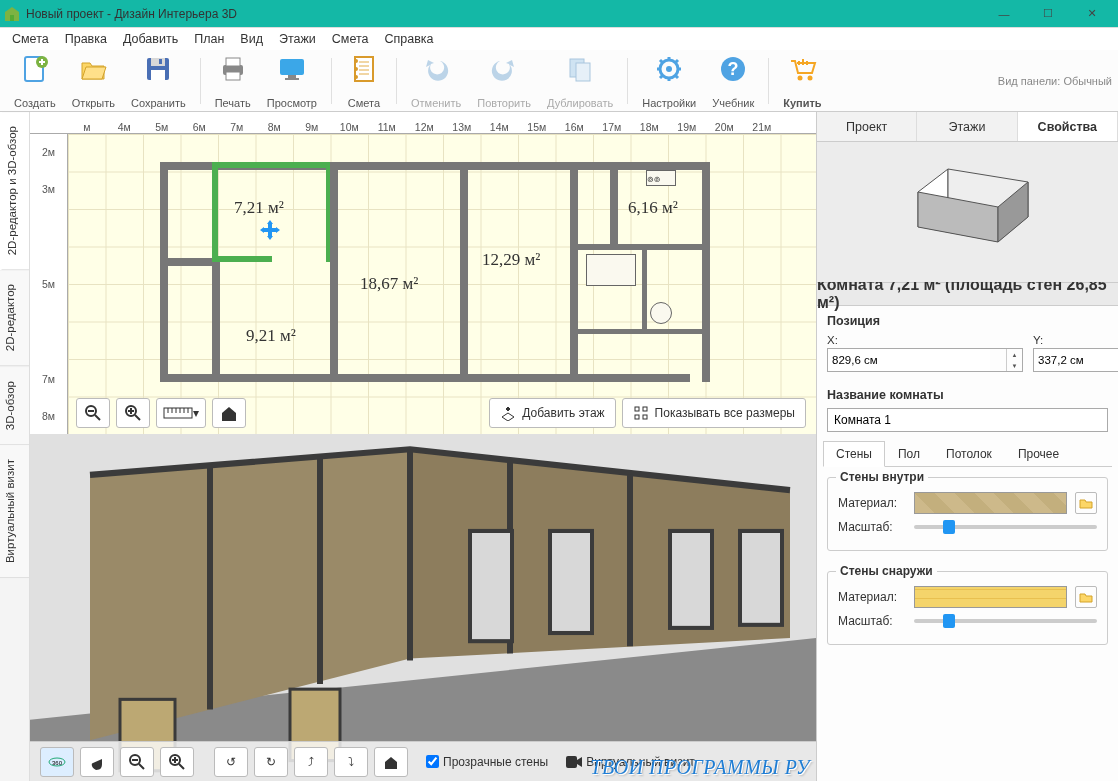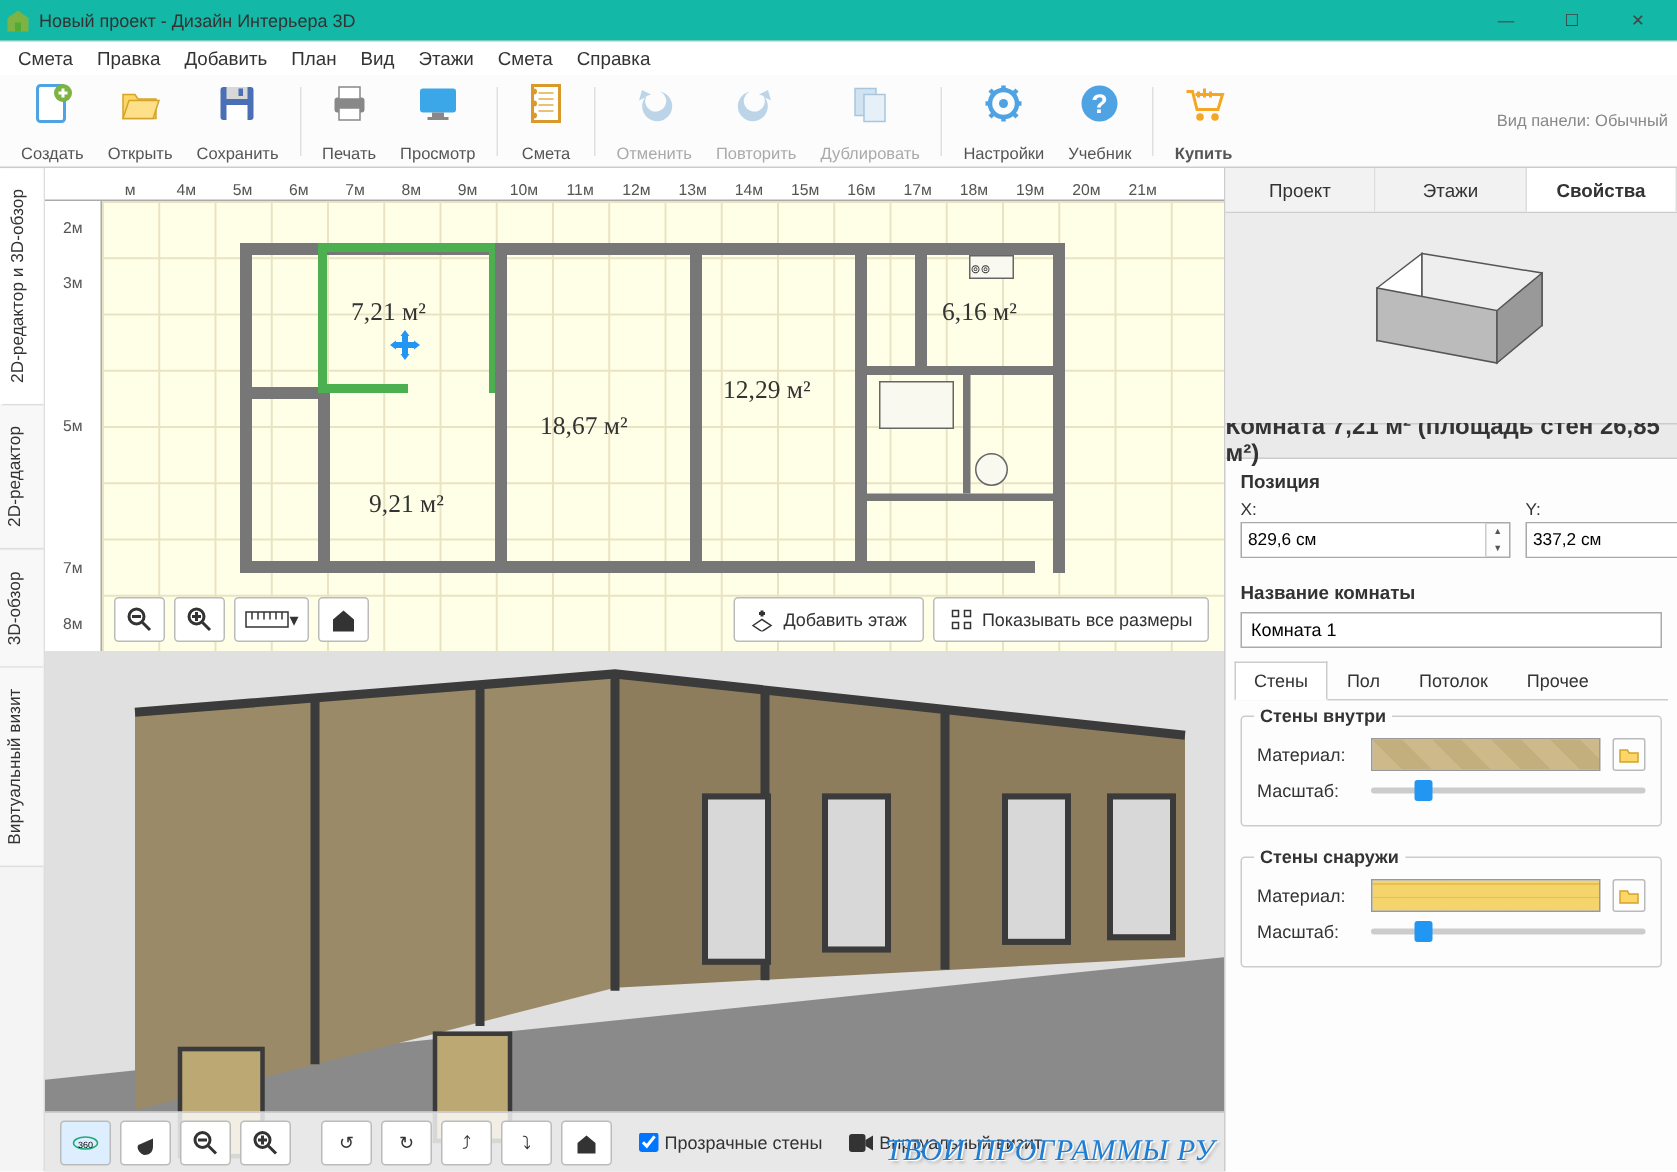--- a/index.html
+++ b/index.html
@@ -55,21 +55,21 @@
   .rtabs{display:flex; height:30px; border-bottom:1px solid #ccc;}
   .rtab{flex:1; display:flex; align-items:center; justify-content:center; font-size:12.5px; background:#f2f2f2; border-right:1px solid #ddd; cursor:pointer;}
   .rtab.active{background:#fff; font-weight:600;}
   .preview{height:140px; background:#ececec; display:flex; align-items:center; justify-content:center; position:relative;}
   .room-title{height:24px; background:#eaeaea; border-top:1px solid #ccc; border-bottom:1px solid #ccc; display:flex; align-items:center; justify-content:center; font-size:16px; font-weight:600;}
   .section{padding:8px 10px;}
   .sec-h{font-weight:700; font-size:12.5px; margin-bottom:6px;}
   .pos-row{display:flex; gap:10px;}
   .pos-col{flex:1;}
   .pos-col label{font-size:11.5px; display:block; margin-bottom:2px;}
-  .spin{display:flex; border:1px solid #aaa; height:24px;}
+  .spin{display:flex; border:1px solid #aaa; height:24px;gap:16px;}
   .spin input{flex:1; border:none; padding:0 4px; font-size:11.5px; outline:none; min-width:0;}
   .spin .ar{width:16px; display:flex; flex-direction:column; border-left:1px solid #ccc;}
   .spin .ar div{flex:1; display:flex; align-items:center; justify-content:center; font-size:6px; color:#555; cursor:pointer;}
   .fld input[type=text].name{width:100%; height:24px; border:1px solid #aaa; padding:0 6px; font-size:12px;}
   .subtabs{display:flex; border-bottom:1px solid #ccc; margin-top:4px;}
   .subtab{padding:5px 12px; font-size:12px; border:1px solid transparent; border-bottom:none; cursor:pointer; position:relative; top:1px;}
   .subtab.active{background:#fff; border-color:#ccc; border-bottom:1px solid #fff;}
   .group{border:1px solid #ccc; border-radius:3px; margin:10px; padding:8px 10px 10px; position:relative;}
   .group .legend{position:absolute; top:-8px; left:8px; background:#fdfdfd; padding:0 4px; font-weight:700; font-size:12px;}
   .mat-row{display:flex; align-items:center; gap:8px; margin:6px 0;}

